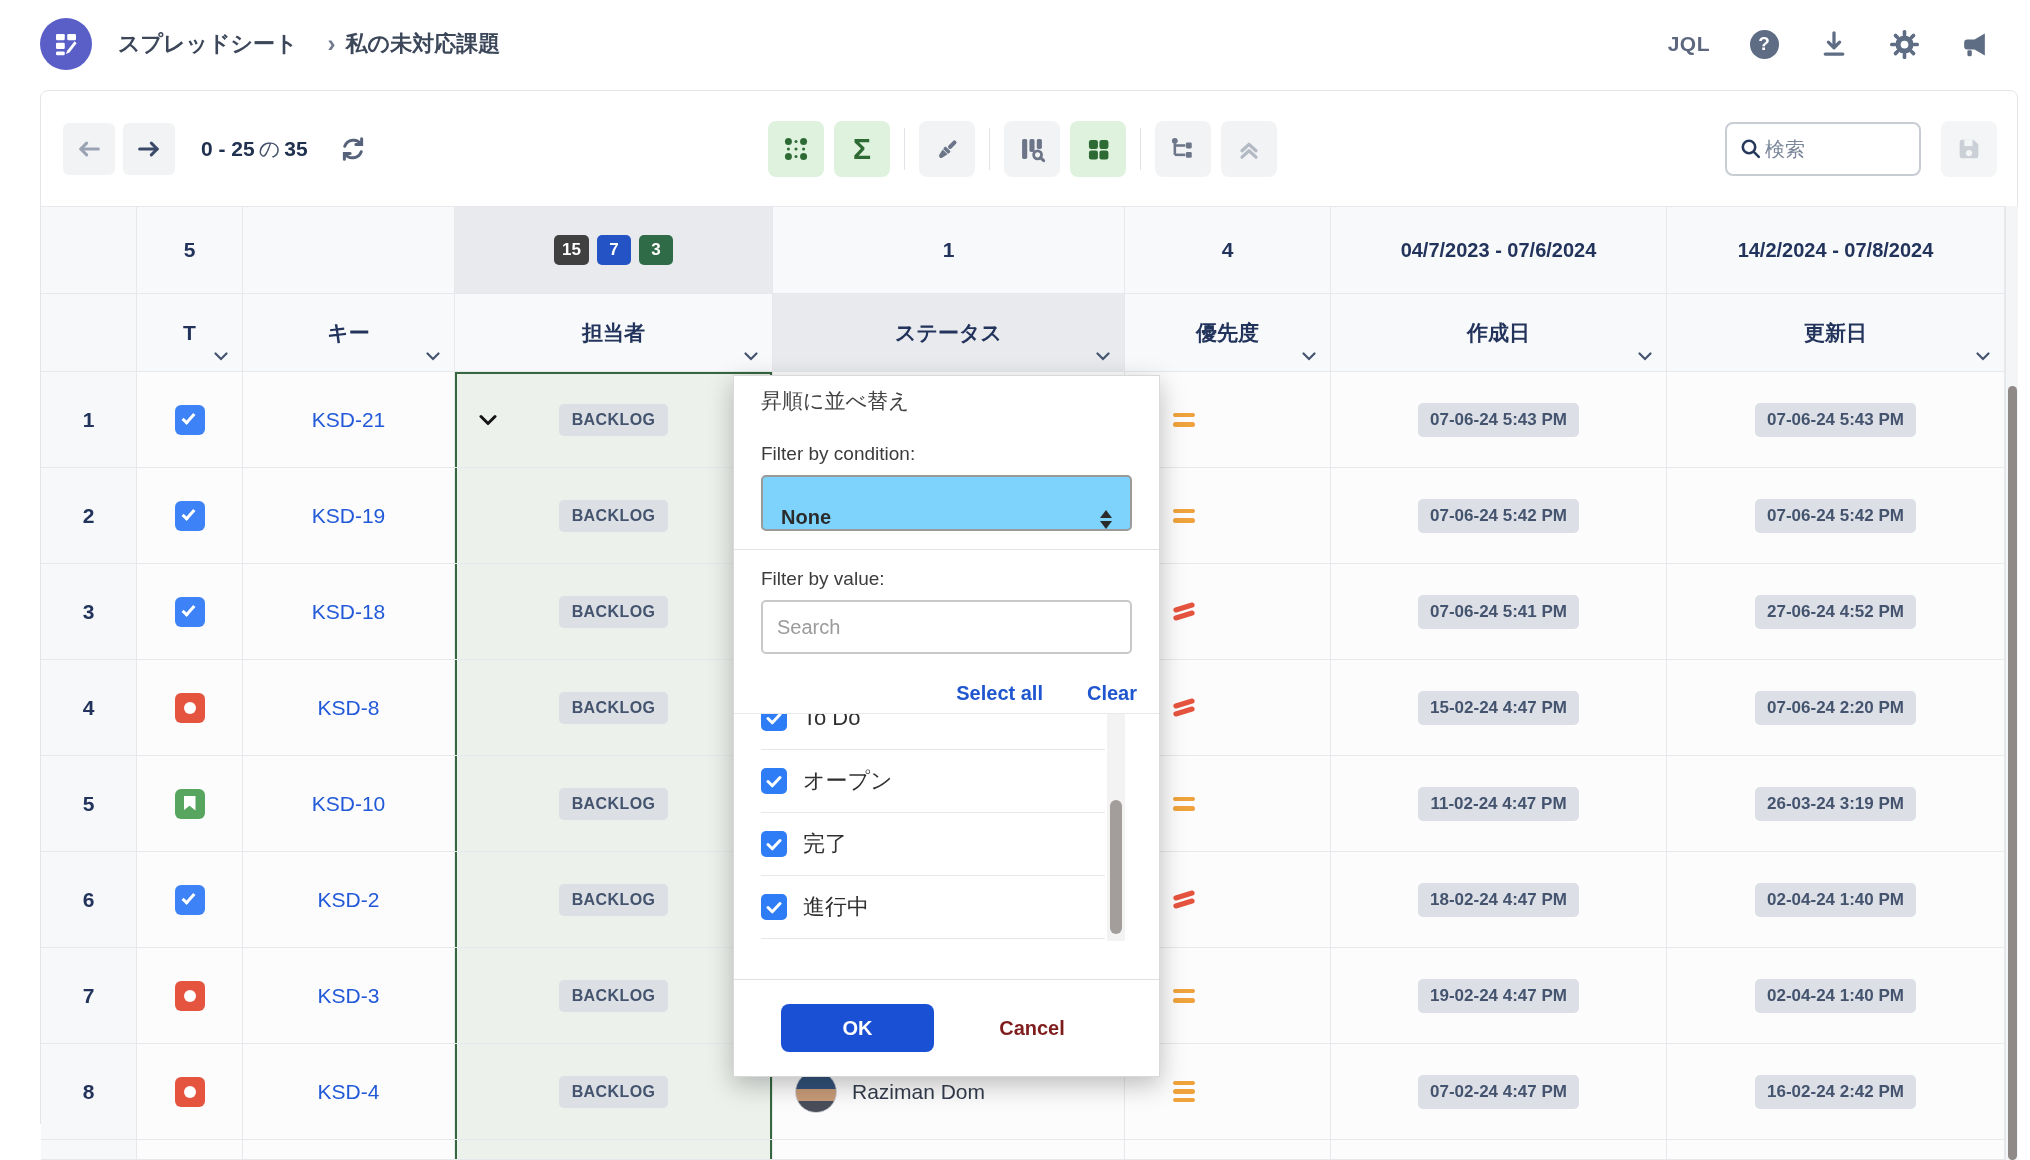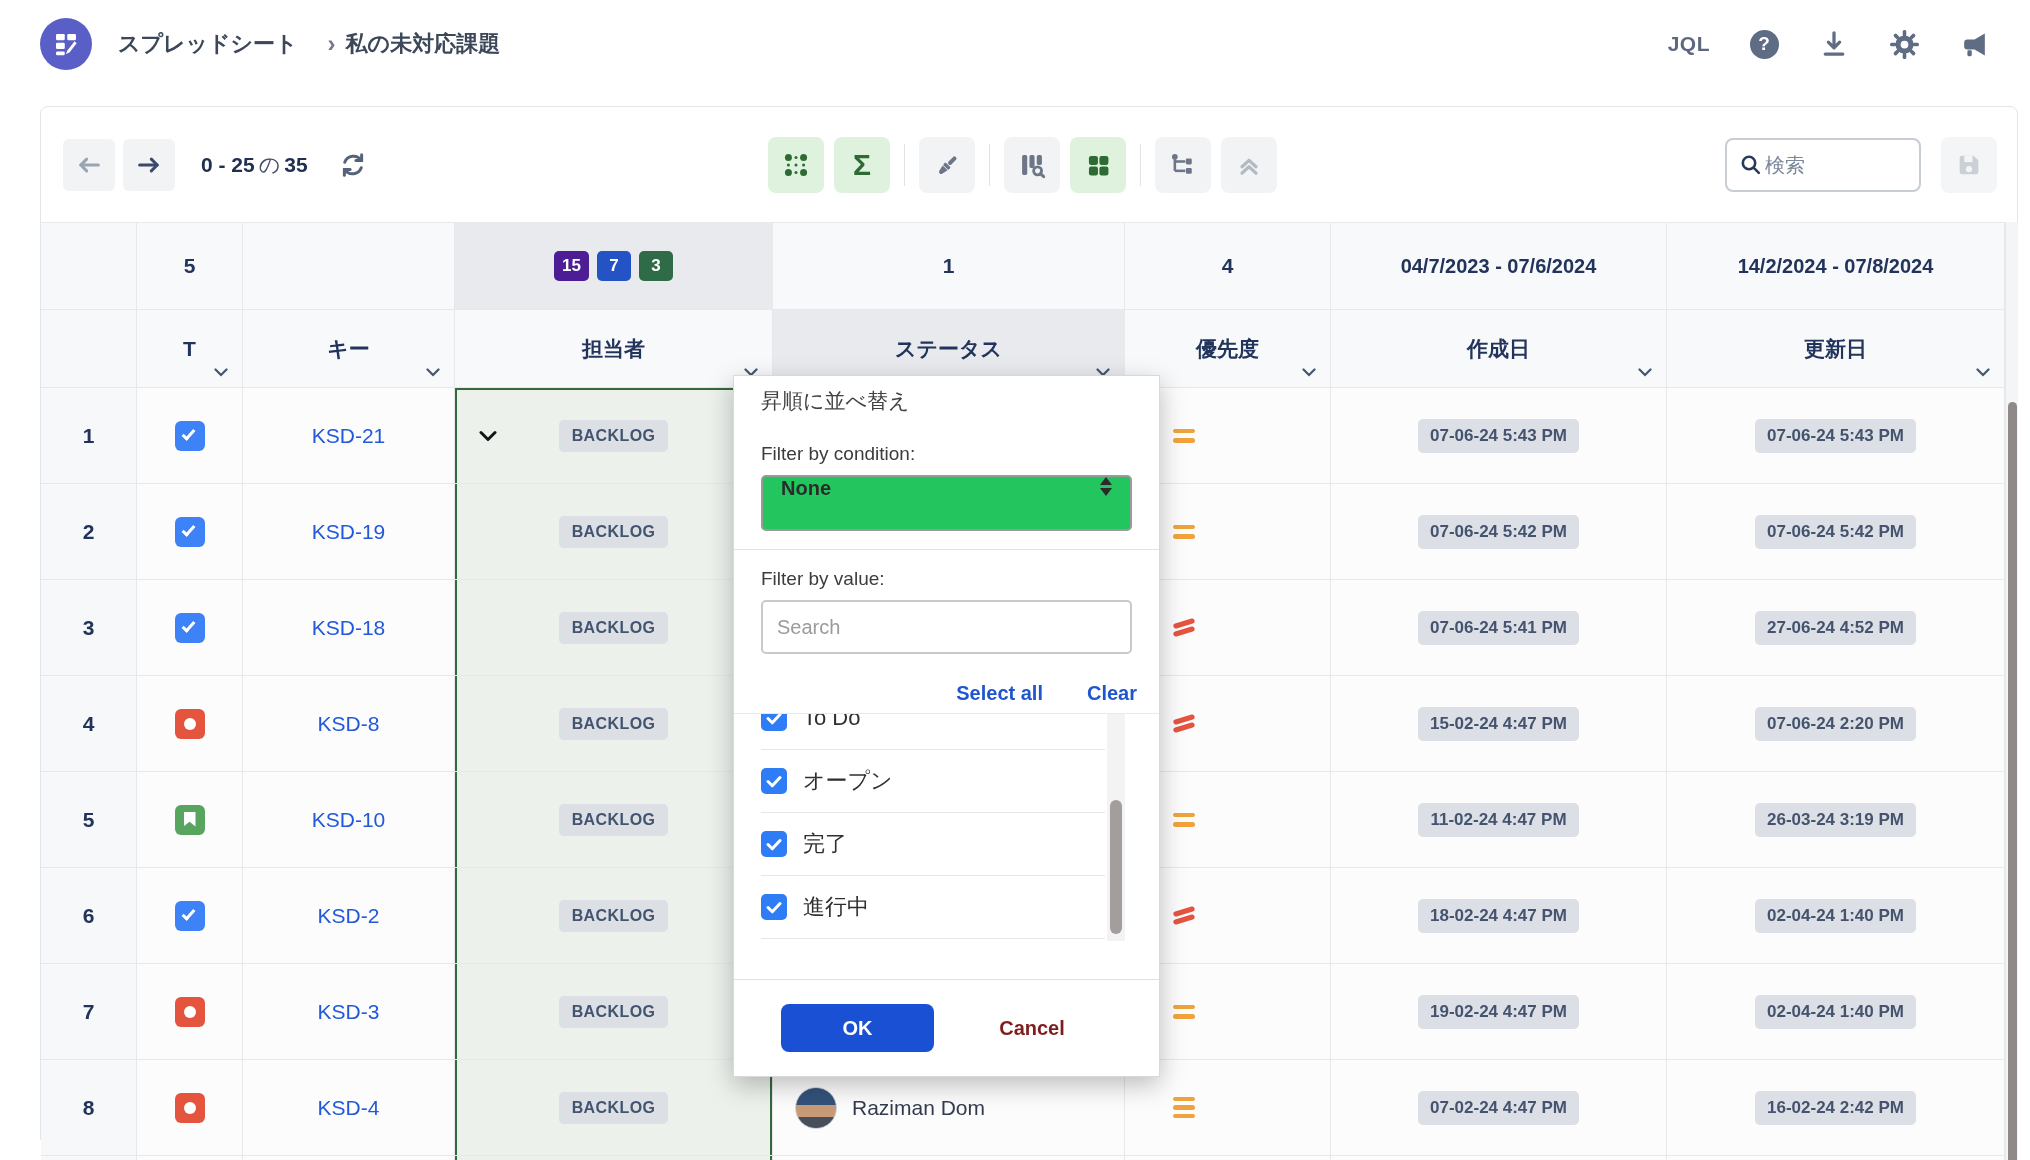--- a/index.html
+++ b/index.html
@@ -13,21 +13,21 @@
     display:flex; align-items:center; justify-content:center; flex:0 0 auto; }
   .bc-text { font-size:22px; font-weight:600; color:#3c4759; margin-left:26px; }
   .bc-sep { font-size:24px; font-weight:700; color:#707a8c; margin:0 4px 0 30px; }
   .top-right { margin-left:auto; display:flex; align-items:center; gap:38px; }
   .jql { font-size:21px; font-weight:700; color:#5d6880; letter-spacing:.5px; cursor:pointer; }
   .tico { width:32px; height:32px; display:flex; align-items:center; justify-content:center; color:#5e6c84; cursor:pointer; }
   .help-c { width:29px; height:29px; border-radius:50%; background:#5e6c84; color:#fff;
     font-size:19px; font-weight:700; display:flex; align-items:center; justify-content:center; }
 
   
-  .card { position:absolute; left:40px; top:106px; width:1978px; height:1034px;
+  .card { position:absolute; left:40px; top:90px; width:1978px; height:1034px;
     border:1px solid #e3e5e9; border-radius:8px 8px 0 0; background:#fff; }
 
   
   .toolbar { position:absolute; left:22px; right:20px; top:30px; height:56px;
     display:flex; align-items:center; }
   .nav-btn { width:52px; height:52px; border-radius:6px; background:#f2f3f5;
     display:flex; align-items:center; justify-content:center; cursor:pointer; border:none; }
   .nav-btn + .nav-btn { margin-left:8px; }
   .pag { margin-left:26px; font-size:21px; font-weight:700; color:#20304f; white-space:nowrap; }
   .pag .of { font-weight:400; color:#44506b; padding:0 4px; }
@@ -62,21 +62,21 @@
   .rangetxt { font-size:20px; font-weight:700; color:#22335c; white-space:nowrap; }
   .hname { font-size:21px; font-weight:700; color:#22335c; }
   .hcaret { position:absolute; right:14px; bottom:10px; color:#44546f; display:flex; }
   .c-sel { background:#e9eaed !important; }
   .c-st  { background:#ecf1ec !important;
     box-shadow: inset 2px 0 0 #35683e, inset -2px 0 0 #35683e; }
   .c-st.top { box-shadow: inset 2px 0 0 #35683e, inset -2px 0 0 #35683e, inset 0 2px 0 #35683e; }
   .badges { display:flex; gap:8px; }
   .badge { min-width:34px; height:30px; padding:0 8px; border-radius:5px; color:#fff;
     font-size:17px; font-weight:700; display:flex; align-items:center; justify-content:center; }
-  .m-todo { background:#4c1d95; } .m-inprog { background:#2353c5; } .m-done { background:#2f6b46; }
+  .m-todo { background:#404040; } .m-inprog { background:#2353c5; } .m-done { background:#2f6b46; }
 
   .keylink { font-size:21px; font-weight:500; color:#2159d8; cursor:pointer; }
   .chip { background:#dcdfe4; color:#44546f; font-weight:700; font-size:16px;
     letter-spacing:.4px; padding:7px 13px; border-radius:5px; white-space:nowrap; }
   .datechip { background:#dcdfe5; color:#44546f; font-weight:700; font-size:17px;
     padding:7px 12px; border-radius:5px; white-space:nowrap; }
   .cell-caret { display:none; position:absolute; left:24px; top:50%; transform:translateY(-50%); color:#141414; }
   .cell-caret.m-open { display:flex; }
 
   .type-ic { width:30px; height:30px; border-radius:6px; position:relative; }
@@ -111,21 +111,21 @@
     background:#8f8a87; border-radius:5px; }
 
   
   .popup { position:absolute; left:733px; top:375px; width:427px; height:702px; z-index:30;
     background:#fff; border:1px solid #d9d9d9; box-shadow:0 8px 24px rgba(0,0,0,.25); }
   .sort-item { height:49px; line-height:49px; padding-left:27px; font-size:21px;
     color:#424242; cursor:pointer; }
   .sort-item.hl { height:53px; line-height:53px; background:#e4e4e4; }
   .plabel { margin:18px 0 10px 27px; font-size:19px; color:#3c3c3c; }
   .pselect { margin:0 27px; height:56px; border:2px solid #9a9a9a; border-radius:5px;
-    display:flex; align-items:flex-start; padding:0 18px; cursor:pointer; background:#22c55e; }
+    display:flex; align-items:flex-end; padding:0 18px; cursor:pointer; background:#7dd3fc; }
   .pselect .val { font-size:20px; font-weight:700; color:#2b2b2b; }
   .spin { margin-left:auto; display:flex; flex-direction:column; gap:3px; }
   .spin b { width:0; height:0; border-left:6px solid transparent; border-right:6px solid transparent; }
   .spin .up { border-bottom:8px solid #2b2b2b; } .spin .dn { border-top:8px solid #2b2b2b; }
   .pdivider { margin-top:18px; border-top:1px solid #e3e3e3; }
   .psearch { margin:0 27px; height:54px; border:2px solid #c9c9c9; border-radius:5px;
     display:flex; align-items:center; padding:0 14px; background:#fff; }
   .psearch input { border:none; outline:none; width:100%; font-size:20px; font-family:inherit; color:#333; }
   .psearch input::placeholder { color:#9b9b9b; }
   .linkrow { display:flex; justify-content:flex-end; gap:44px; padding:28px 22px 8px 0; }

